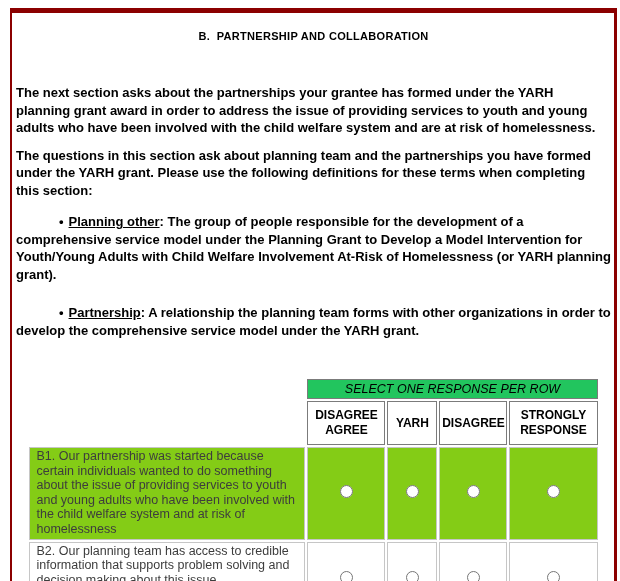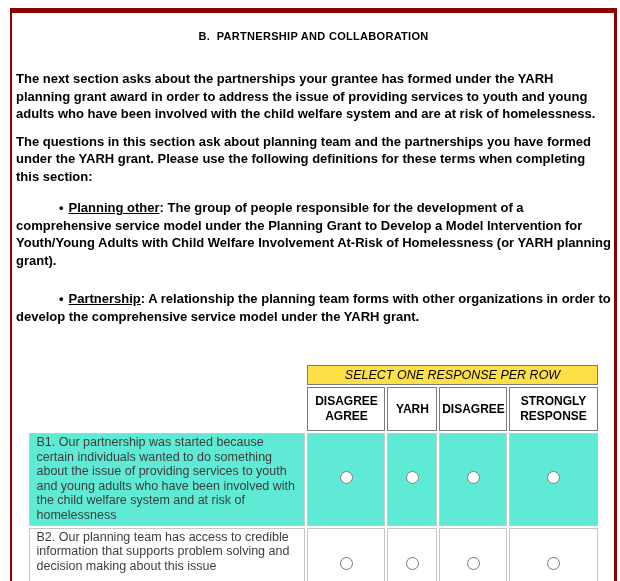--- a/index.html
+++ b/index.html
@@ -33,21 +33,21 @@
     letter-spacing: 0.3px;
     line-height: 20px;
   }
   .body-par {
     margin: 0;
     font-size: 13px;
     font-weight: bold;
     color: #000000;
     line-height: 17.5px;
   }
-  .par-1 { margin-top: 24px; }
+  .par-1 { margin-top: 38px; }
   .par-2 { margin-top: 10px; }
   .bullet-par {
     margin: 0;
     text-indent: 43px;
   }
   .bullet-1 { margin-top: 14px; }
   .bullet-2 { margin-top: 21px; }
   .bullet-glyph { margin-right: 5px; }
   .def-term { text-decoration: underline; }
 
@@ -68,21 +68,21 @@
     border: none;
     background: #ffffff;
   }
   td.select-hdr {
     border: 1px solid #7b7b7b;
     text-align: center;
     font-style: italic;
     font-size: 12.5px;
     color: #000000;
     padding: 2px 1px;
-    background: #fde047;
+    background: #22c55e;
   }
   th.col-hdr {
     border: 1px solid #7b7b7b;
     text-align: center;
     vertical-align: middle;
     font-size: 12px;
     font-weight: bold;
     color: #000000;
     line-height: 15px;
     padding: 5px 1px;
@@ -96,21 +96,21 @@
     color: #3d3d3d;
     line-height: 14.6px;
     padding: 1px 5px 2px 6px;
     vertical-align: top;
   }
   td.r-cell {
     border: 1px solid #c6c6c6;
     text-align: center;
     vertical-align: middle;
   }
-  tr.row-gray td { background: #5eead4; }
+  tr.row-gray td { background: #84cc16; }
   tr.row-white td { background: #ffffff; }
   tr.row-b1 td { height: 84px; }
   tr.row-b2 td { height: 70px; }
 
   input[type="radio"] {
     width: 13px;
     height: 13px;
     margin: 0;
     accent-color: #8f8f8f;
   }

